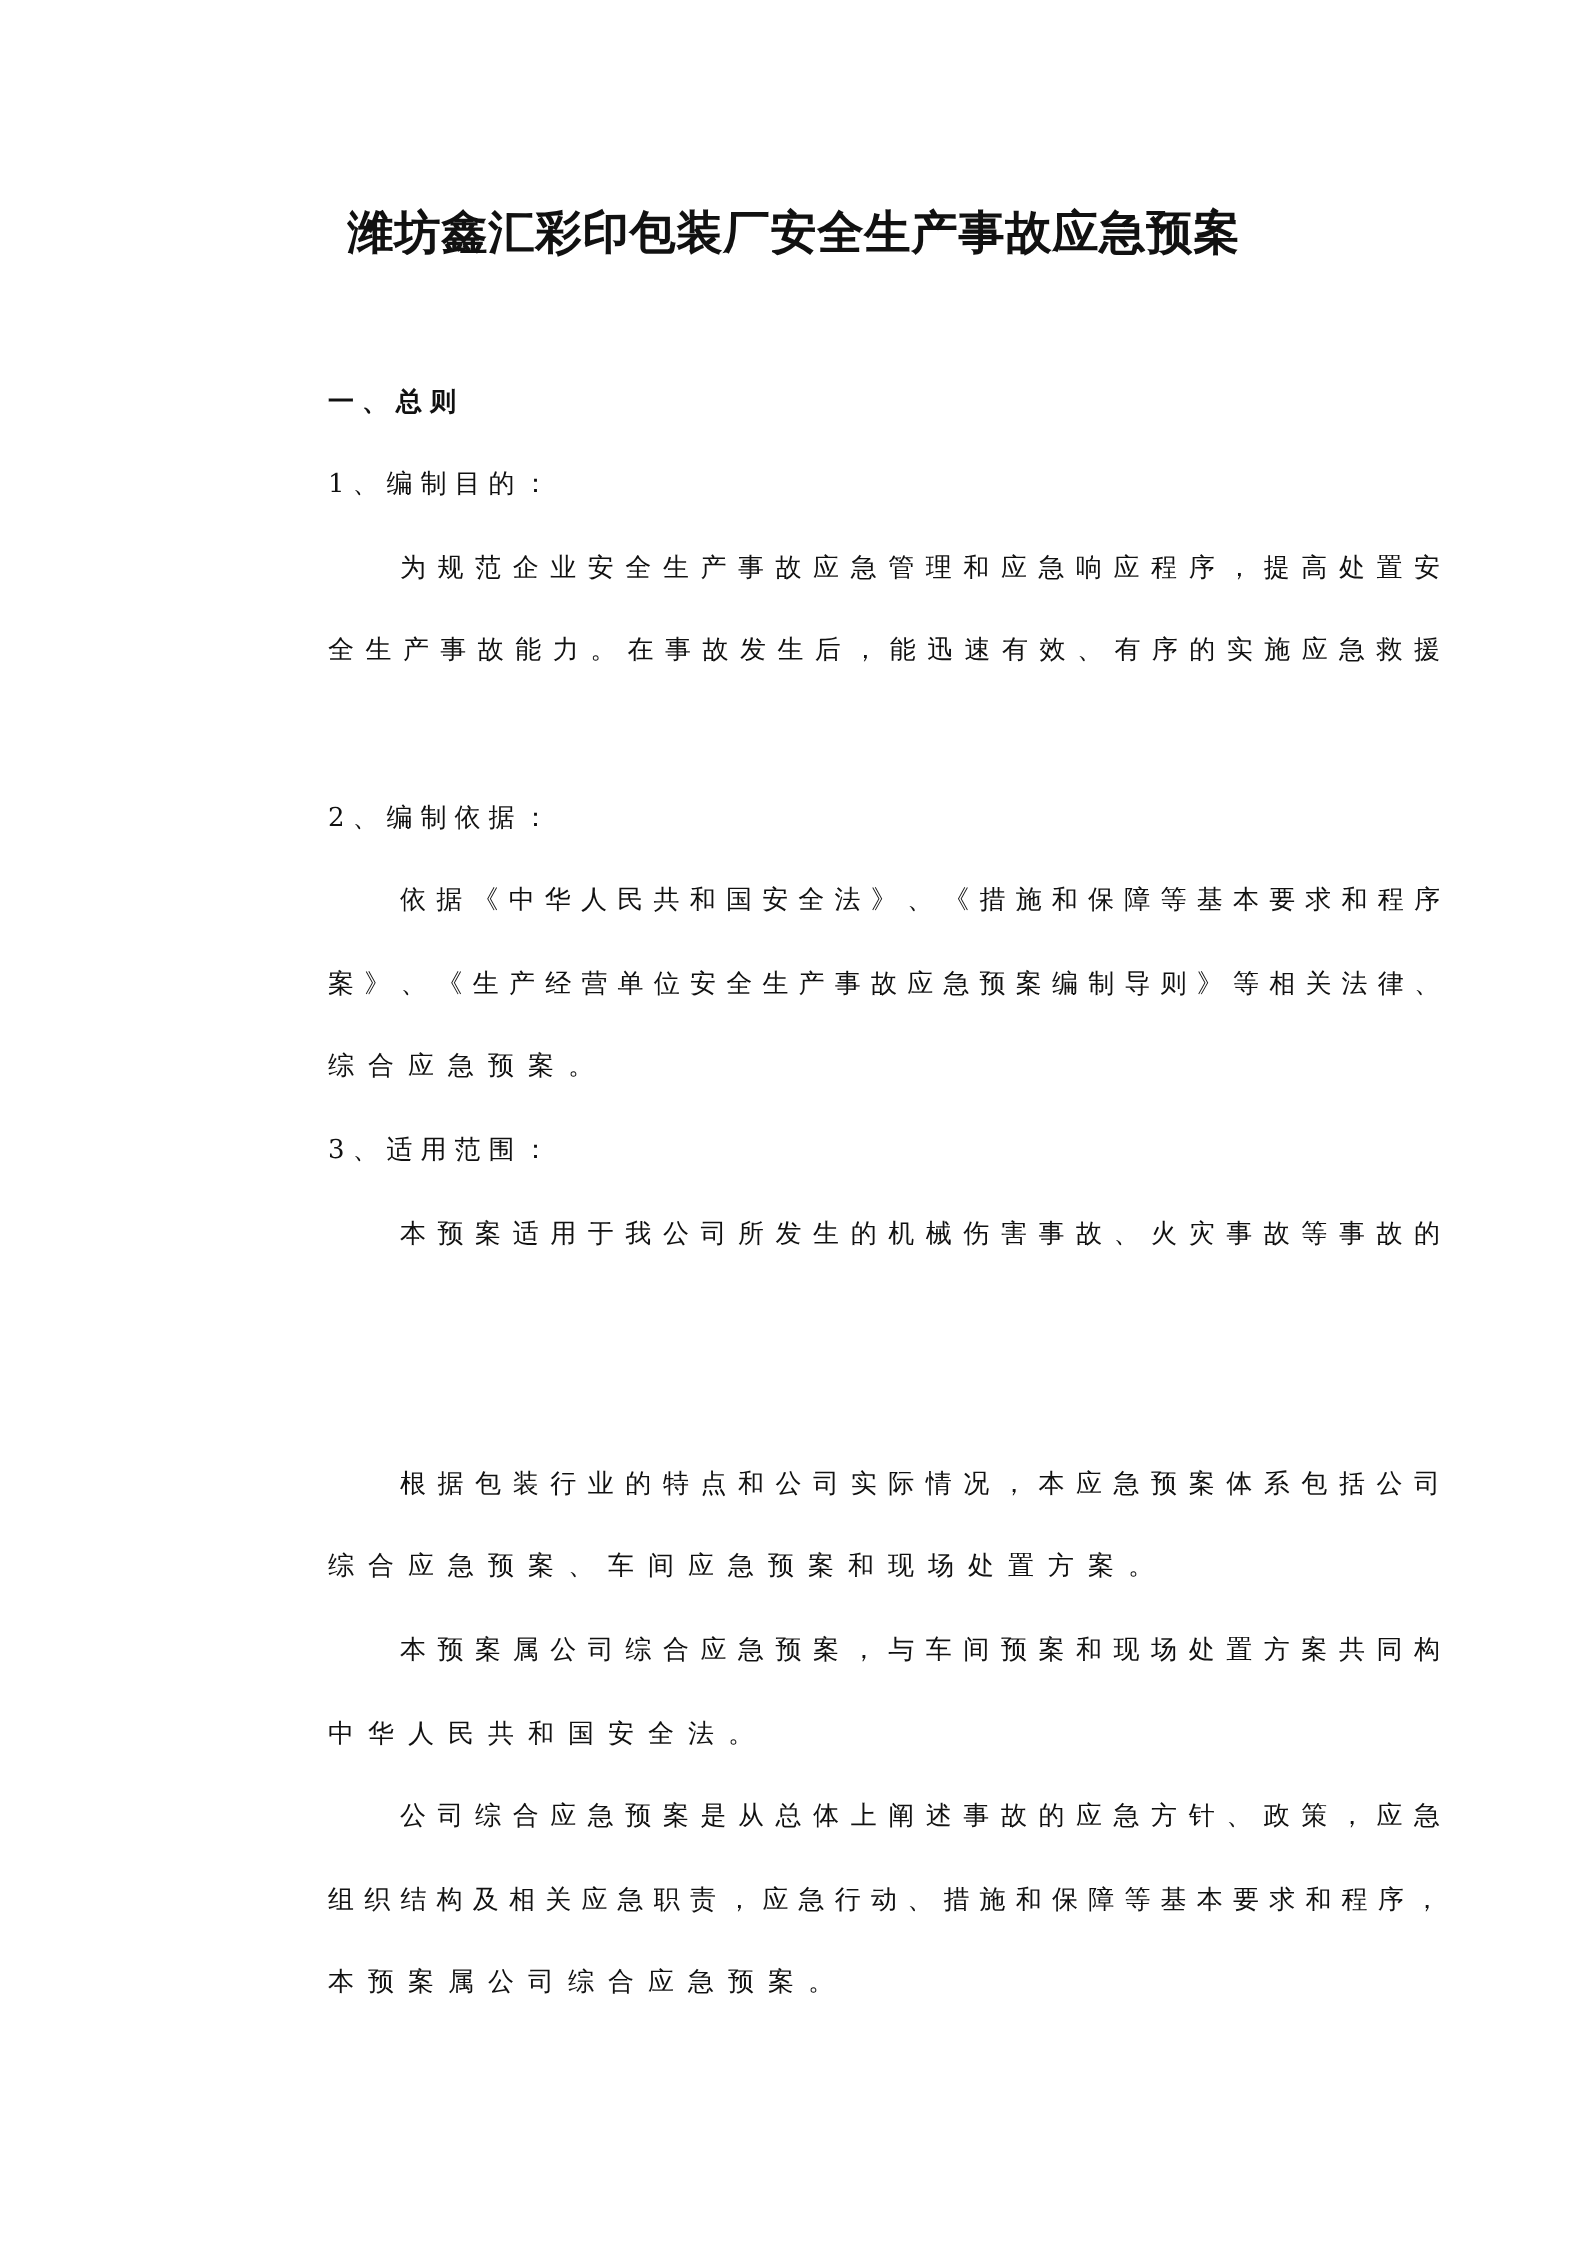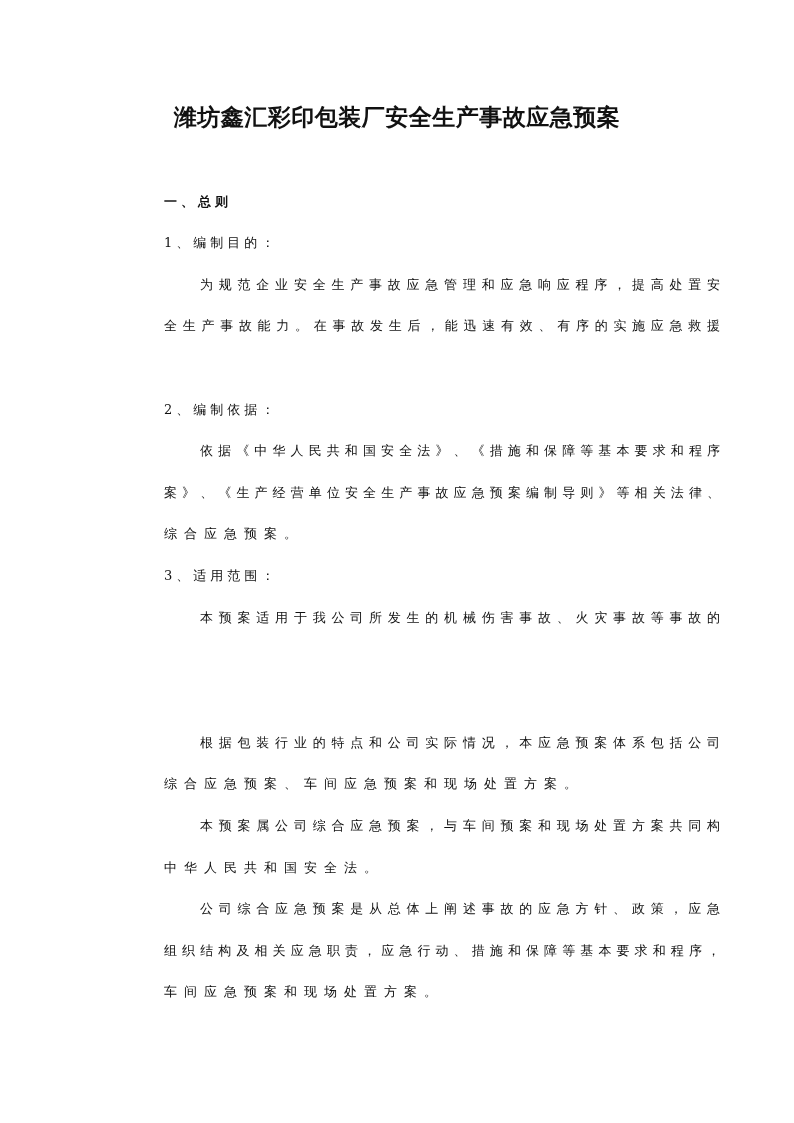--- a/index.html
+++ b/index.html
@@ -34,14 +34,14 @@
 
   <div class="line heading2" style="top:564px">3、适用范围：</div>
   <div class="line justify indent" style="top:606px">本预案适用于我公司所发生的机械伤害事故、火灾事故等事故的</div>
 
   <div class="line justify indent" style="top:731px">根据包装行业的特点和公司实际情况，本应急预案体系包括公司</div>
   <div class="line" style="top:772px">综合应急预案、车间应急预案和现场处置方案。</div>
   <div class="line justify indent" style="top:814px">本预案属公司综合应急预案，与车间预案和现场处置方案共同构</div>
   <div class="line" style="top:856px">中华人民共和国安全法。</div>
   <div class="line justify indent" style="top:897px">公司综合应急预案是从总体上阐述事故的应急方针、政策，应急</div>
   <div class="line justify" style="top:939px">组织结构及相关应急职责，应急行动、措施和保障等基本要求和程序，</div>
-  <div class="line" style="top:980px">车间应急预案和现场处置方案。</div>
+  <div class="line" style="top:980px">本预案属公司综合应急预案。</div>
 </div>
 
 </body></html>

